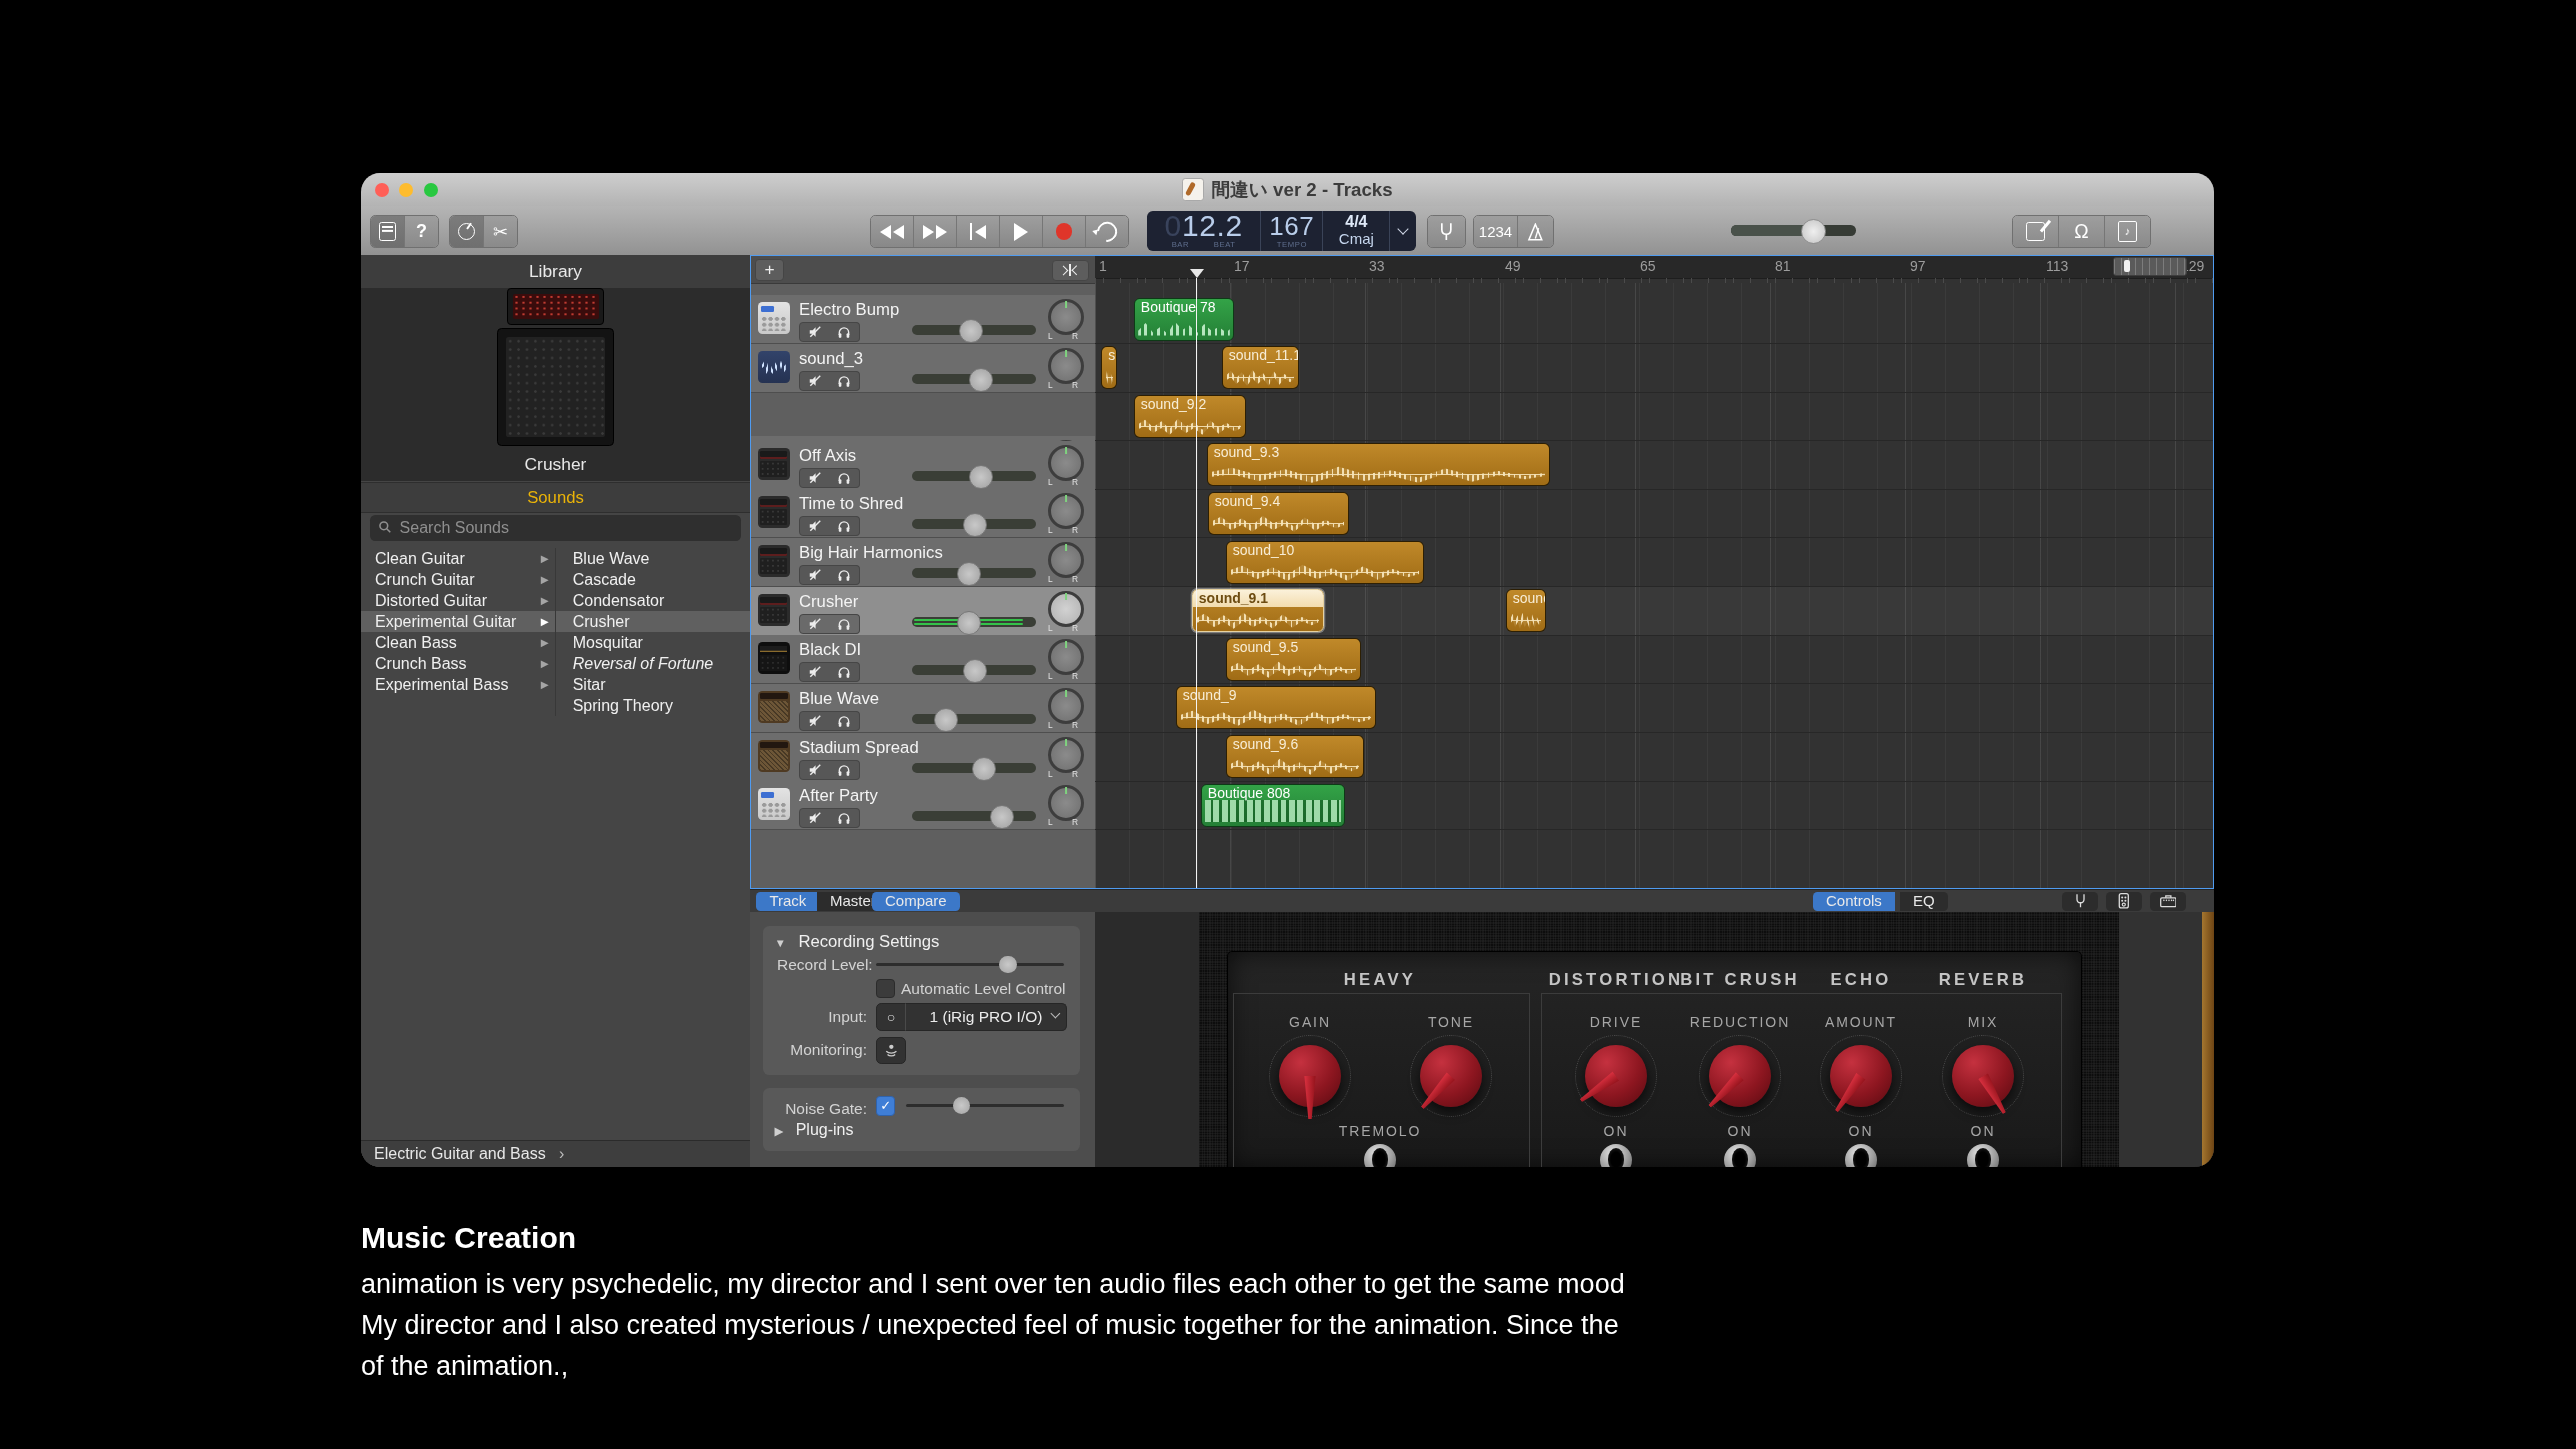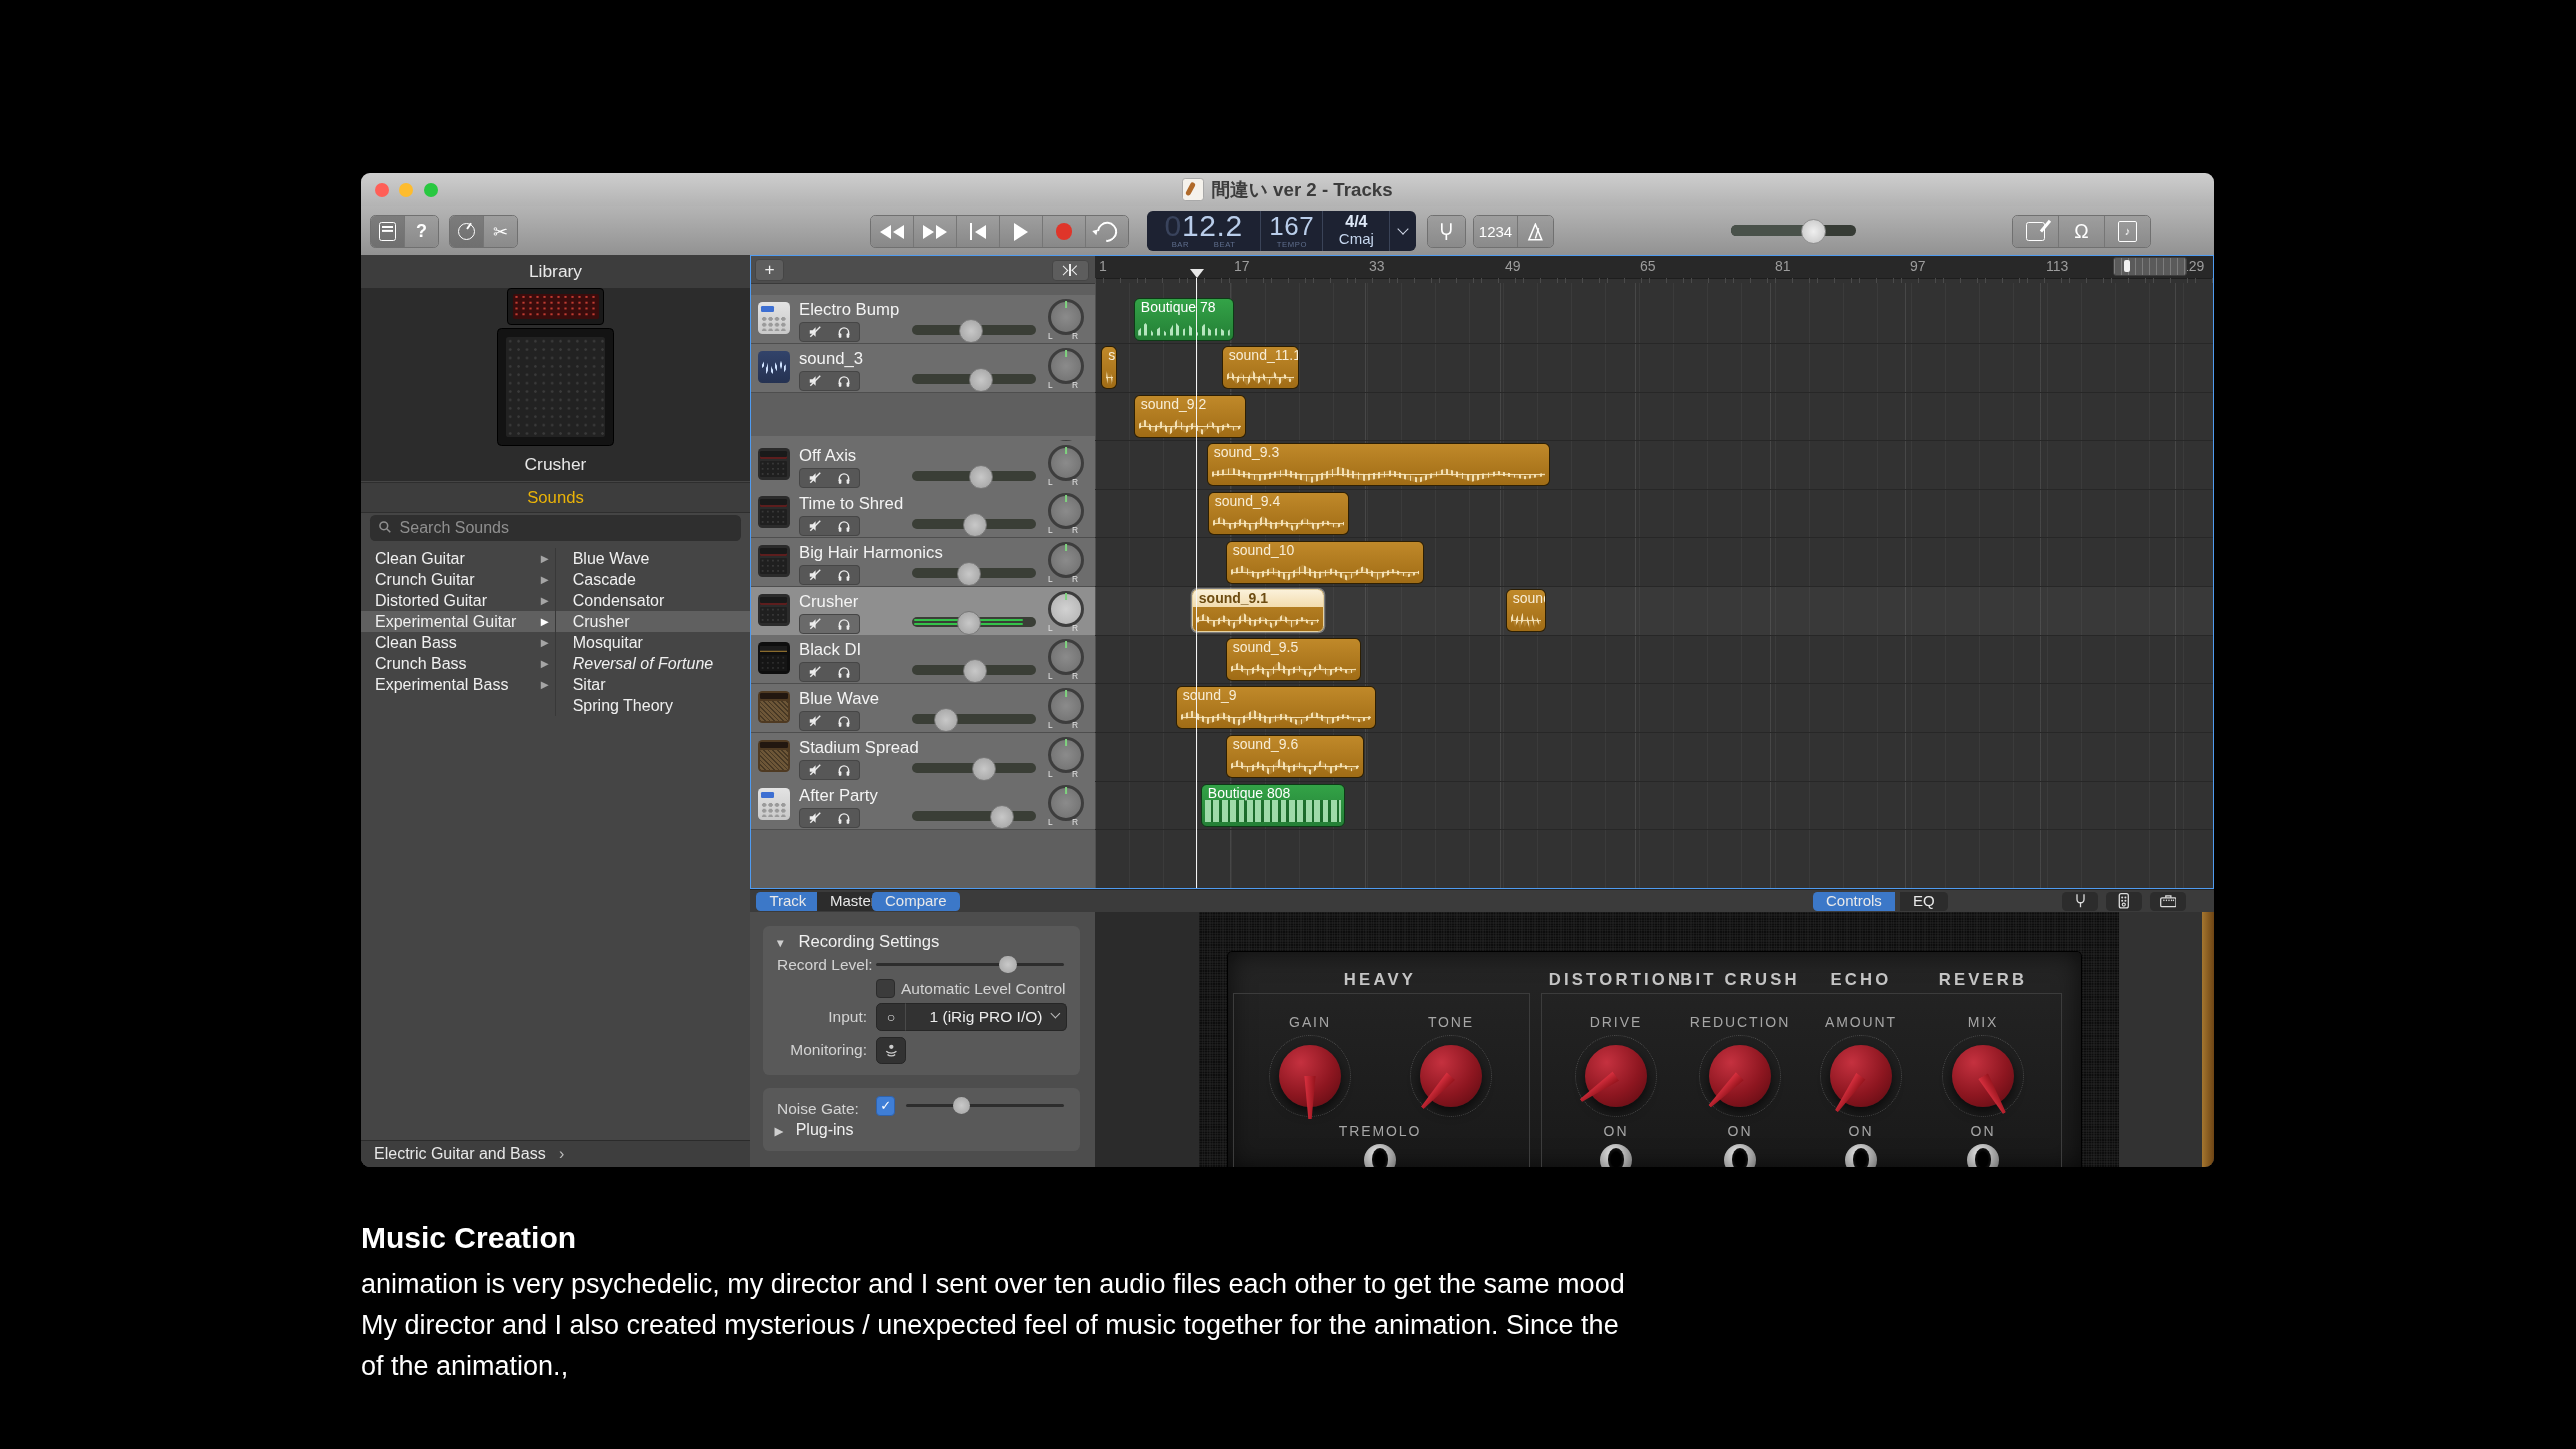--- a/index.html
+++ b/index.html
@@ -1,20 +1,20 @@
 <!DOCTYPE html>
 <html style="font-size:10.3px"><head>
 <meta charset="utf-8">
 <style>
   html,body{margin:0;padding:0;background:#000;}
   #stage{position:relative;width:2576px;height:1449px;background:#000;overflow:hidden;
          font-family:"Liberation Sans",sans-serif;-webkit-font-smoothing:antialiased;}
 
   
-  .gb-window{position:absolute;left:361px;top:173px;width:1853px;height:994px;border-radius:9px;
+  .gb-window{position:absolute;left:361px;top:173px;width:1853px;height:994px;border-radius:19px;
              overflow:hidden;background:#4a4a4a;box-shadow:0 0 39px rgba(0,0,0,.9);}
 
   
   .titlebar{position:absolute;left:0;top:0;right:0;height:33px;background:linear-gradient(#cecece,#b3b3b3);
             border-bottom:0.6px solid #8e8e8e;}
   .traffic{position:absolute;left:14px;top:9.7px;display:flex;gap:10.3px;}
   .light{width:14px;height:14px;border-radius:50%;}
   .light.red{background:#ff5f57}.light.yellow{background:#febc2e}.light.green{background:#28c840}
   .title-wrap{height:100%;display:flex;align-items:center;justify-content:center;gap:7.7px;
               color:#3c3c3c;font-size:18.7px;font-weight:bold;}
@@ -830,21 +830,21 @@
           <div class="slabel" style="left:14px;top:115px;width:90px;text-align:right">Monitoring:</div>
           <div class="mon-btn" style="left:113px;top:111px">
             <svg width="16.7" height="14" viewBox="0 0 26 22">
                 <circle cx="13" cy="6" r="3.4" fill="#ccc"></circle>
                 <path d="M5 13c4 4 12 4 16 0" fill="none" stroke="#ccc" stroke-width="2"></path>
                 <path d="M7 18c3 3 9 3 12 0" fill="none" stroke="#ccc" stroke-width="2"></path>
               </svg>
           </div>
         </div>
         <div class="sbox sbox2">
-          <div class="slabel" style="left:14px;top:11.6px;width:90px;text-align:left">Noise Gate:</div>
+          <div class="slabel" style="left:14px;top:11.6px;width:90px;text-align:right">Noise Gate:</div>
           <div class="checkbox on" id="gate-check" style="left:113px;top:8.4px">✓</div>
           <div class="hslider" style="left:143px;top:15.5px;width:158px">
             <div class="hthumb" id="ng-thumb" style="left: calc(35% - 8.4px);"></div>
           </div>
           <div class="sheader" style="top:33px;font-size:16px">
             <span class="disc">▶</span>
             <span>Plug-ins</span>
           </div>
         </div>
       </div>

